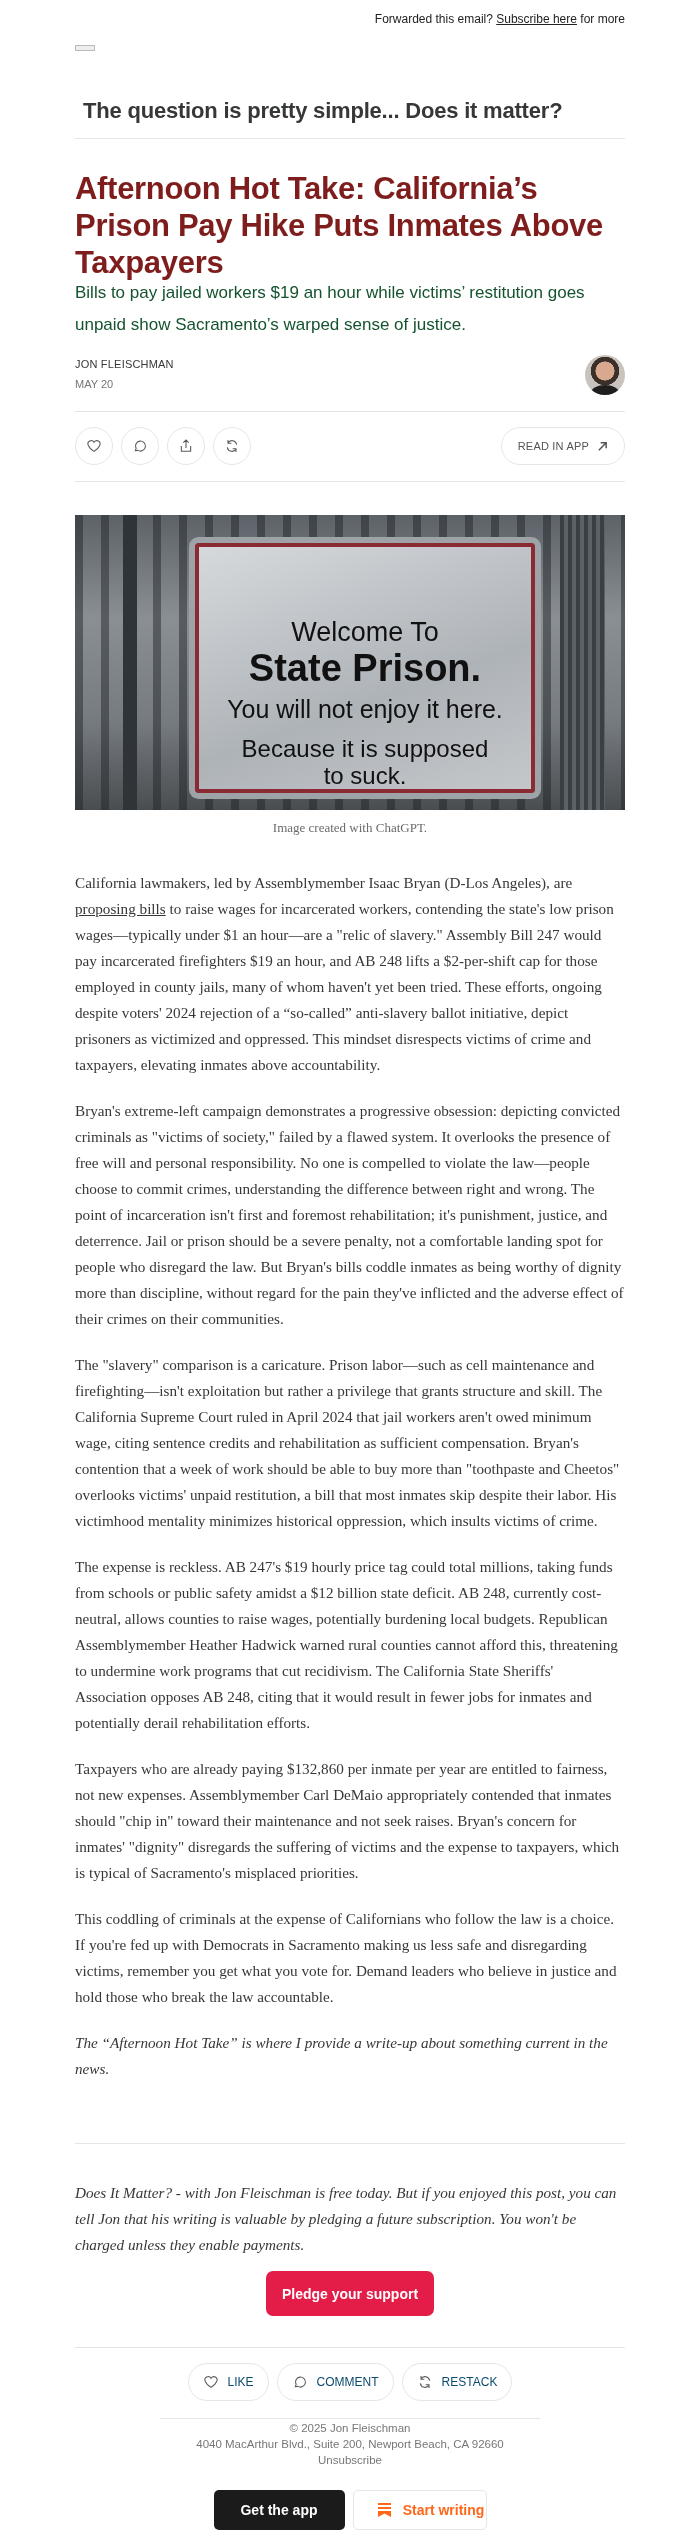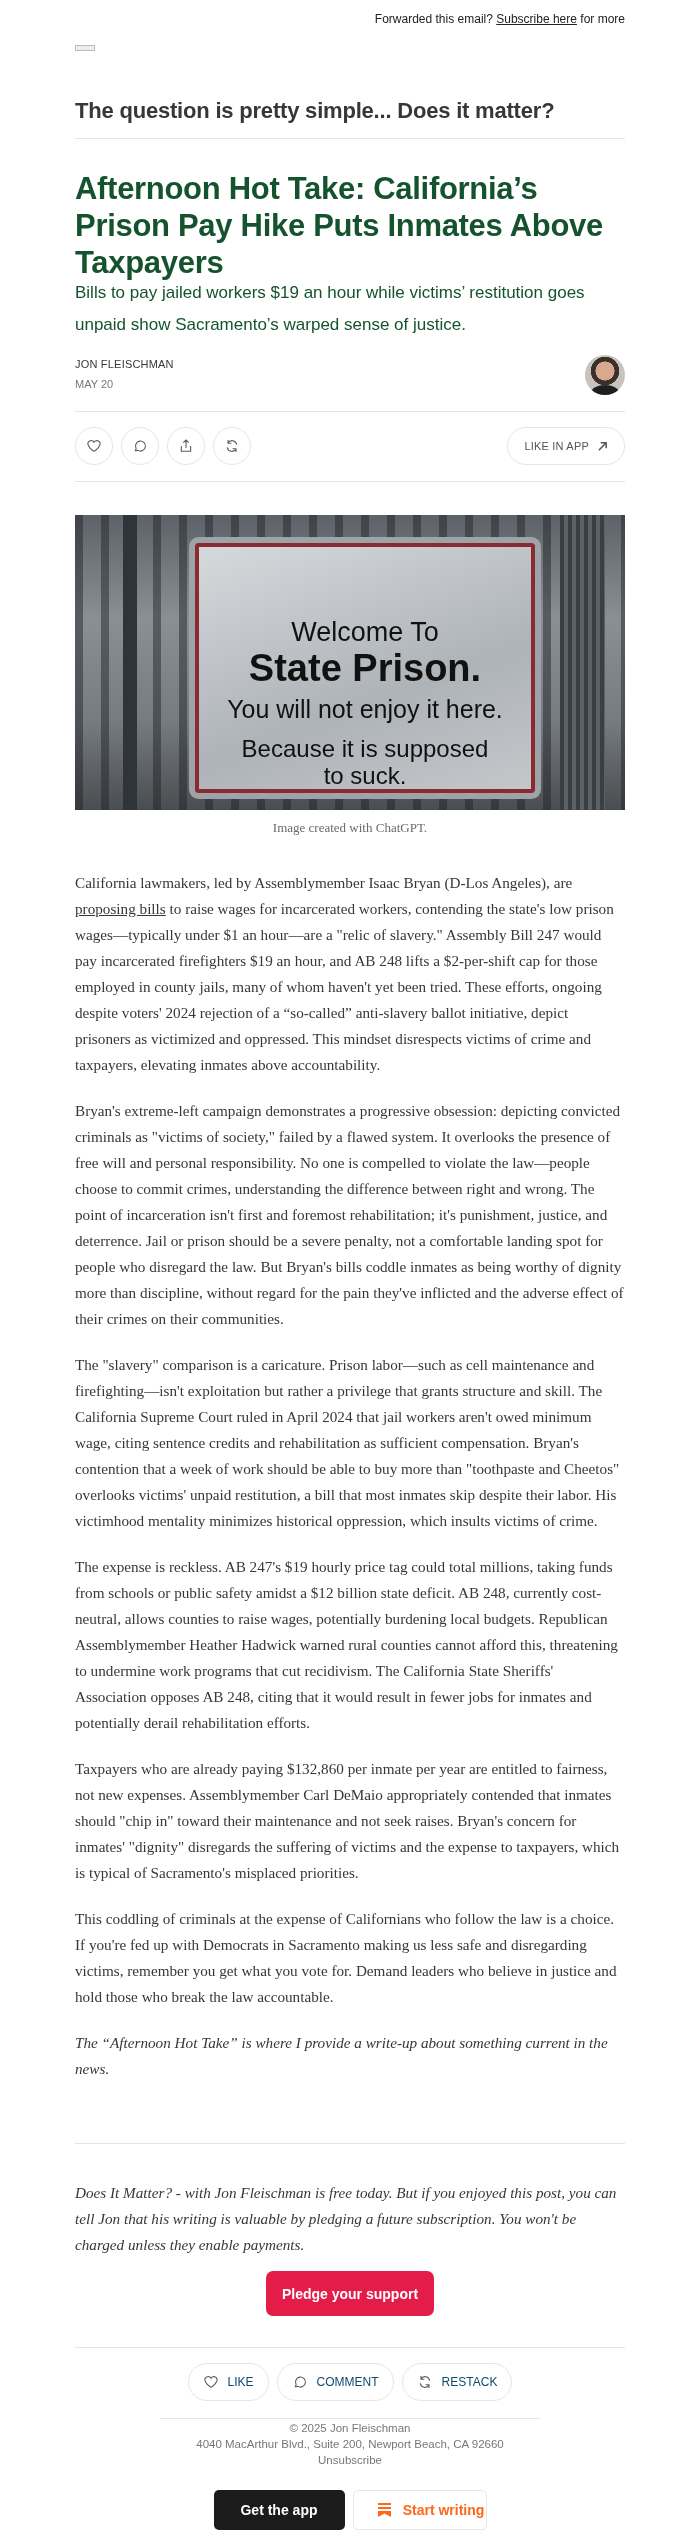--- a/index.html
+++ b/index.html
@@ -24,25 +24,26 @@
 
   .logo-box {
     position: absolute; top: 45px; left: 75px;
     width: 20px; height: 6px;
     border: 1px solid #bbb; background: #eee;
   }
 
   .pub-title {
     top: 98px; font-size: 22px; font-weight: bold; color: #363737;
     letter-spacing: -0.2px;
+    margin-left: 8px;
   }
   .hr { position: absolute; left: 75px; width: 550px; height: 1px; background: #e5e5e5; }
 
   .post-title {
-    top: 170px; font-size: 31px; line-height: 37px; font-weight: bold; color: #14532d;
+    top: 170px; font-size: 31px; line-height: 37px; font-weight: bold; color: #7f1d1d;
     letter-spacing: -0.3px;
   }
   .subtitle {
     top: 277px; font-size: 17px; line-height: 32px; color: #14532d;
   }
   .author {
     top: 358px; font-size: 11px; color: #363737; text-transform: uppercase; letter-spacing: 0.2px;
   }
   .date {
     top: 378px; font-size: 11px; color: #777; text-transform: uppercase;
@@ -185,21 +186,21 @@
     <svg viewBox="0 0 24 24">
         <path d="M12 3v12M8 7l4-4 4 4M5 12v8h14v-8"></path>
       </svg>
   </div>
   <div class="icon-btn">
     <svg viewBox="0 0 24 24">
         <path d="M19 10A7 7 0 0 0 6 7.5M5 14a7 7 0 0 0 13 2.5M6 3v5h5M18 21v-5h-5"></path>
       </svg>
   </div>
   <div class="read-app">
-    <span>LIKE IN APP</span>
+    <span>READ IN APP</span>
     <svg viewBox="0 0 12 12">
         <path d="M2 10L10 2M4 2h6v6"></path>
       </svg>
   </div>
 </div>
 <div class="hr" style="top:481px"></div>
 
 <div class="wrap hero">
   <div class="bars"></div>
   <div class="post-l"></div>

